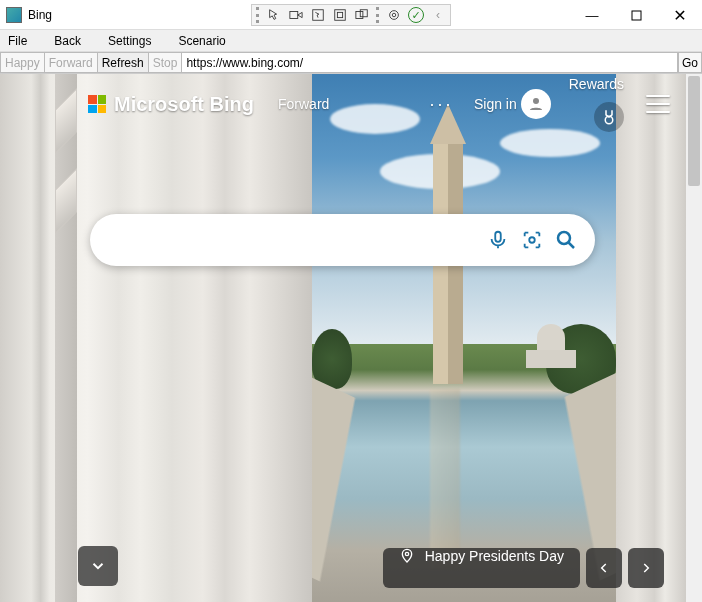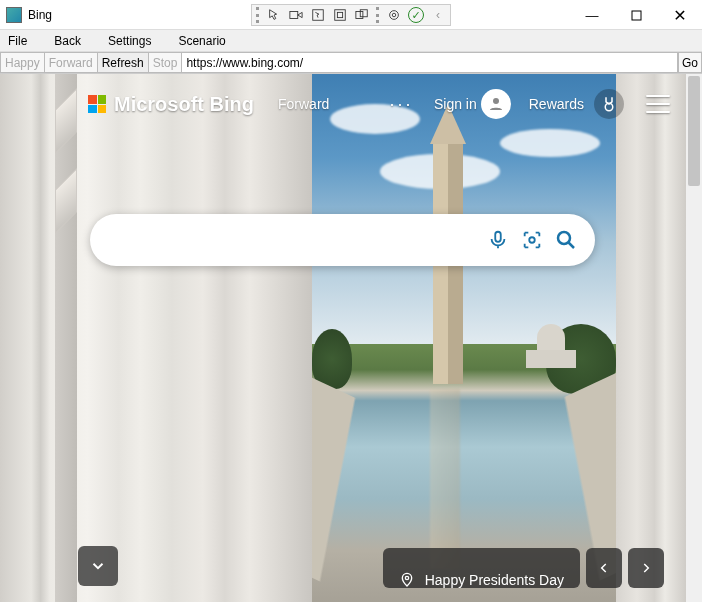--- a/index.html
+++ b/index.html
@@ -58,32 +58,32 @@
   .ms-tiles { width:18px; height:18px; display:grid; grid-template-columns:1fr 1fr; grid-template-rows:1fr 1fr; gap:1px; }
   .ms-tiles span:nth-child(1){background:#f25022;} .ms-tiles span:nth-child(2){background:#7fba00;}
   .ms-tiles span:nth-child(3){background:#00a4ef;} .ms-tiles span:nth-child(4){background:#ffb900;}
   .bing-logo .txt { font-size:20px; font-weight:600; text-shadow:0 1px 2px rgba(0,0,0,.4); }
   .hdr-link { font-size:14px; margin-right:20px; text-shadow:0 1px 2px rgba(0,0,0,.4); }
   .hdr-spacer { flex:1; }
   .hdr-more { width:30px; text-align:center; font-size:18px; letter-spacing:2px; text-shadow:0 1px 2px rgba(0,0,0,.4); }
   .signin { display:flex; align-items:center; gap:4px; margin:0 18px; font-size:14px; text-shadow:0 1px 2px rgba(0,0,0,.4);}
   .avatar { width:30px; height:30px; border-radius:50%; background:#fff; display:flex; align-items:center; justify-content:center; }
   .avatar svg { width:18px; height:18px; fill:#888; }
-  .rewards { display:flex; align-items:center; gap:10px; font-size:14px; margin-right:18px; text-shadow:0 1px 2px rgba(0,0,0,.4);}
+  .rewards { display:flex; align-items:flex-end; gap:10px; font-size:14px; margin-right:18px; text-shadow:0 1px 2px rgba(0,0,0,.4);flex-direction:column;}
   .medal { width:30px; height:30px; border-radius:50%; background:rgba(0,0,0,.25); display:flex; align-items:center; justify-content:center; }
   .hamburger { width:24px; height:18px; display:flex; flex-direction:column; justify-content:space-between; margin-left:4px; margin-right:4px;}
   .hamburger span { height:2px; background:#fff; border-radius:1px; box-shadow:0 1px 2px rgba(0,0,0,.4);}
   
   .searchbox { position:absolute; top:140px; left:90px; width:505px; height:52px; background:#fff; border-radius:28px; box-shadow:0 2px 8px rgba(0,0,0,.25); display:flex; align-items:center; padding:0 12px 0 22px; }
   .searchbox input { flex:1; border:none; outline:none; font-size:16px; background:transparent; }
   .sb-icon { width:34px; height:34px; display:flex; align-items:center; justify-content:center; }
   
   .scroll-down { position:absolute; left:78px; bottom:16px; width:40px; height:40px; border-radius:6px; background:rgba(40,40,40,.75); display:flex; align-items:center; justify-content:center; }
   .info-bar { position:absolute; right:22px; bottom:14px; height:40px; display:flex; gap:6px; }
-  .info-main { background:rgba(40,40,40,.78); border-radius:6px; display:flex; align-items:flex-end; padding:0 16px; gap:10px; color:#fff; font-size:14px; }
+  .info-main { background:rgba(40,40,40,.78); border-radius:6px; display:flex; align-items:flex-start; padding:0 16px; gap:10px; color:#fff; font-size:14px; }
   .info-nav { background:rgba(40,40,40,.78); border-radius:6px; width:36px; display:flex; align-items:center; justify-content:center; }
 </style>
 </head>
 <body>
 
 <div class="titlebar">
   <div class="app-icon"></div>
   <div class="title">Bing</div>
   <div class="tools">
     <div class="sep"></div>

